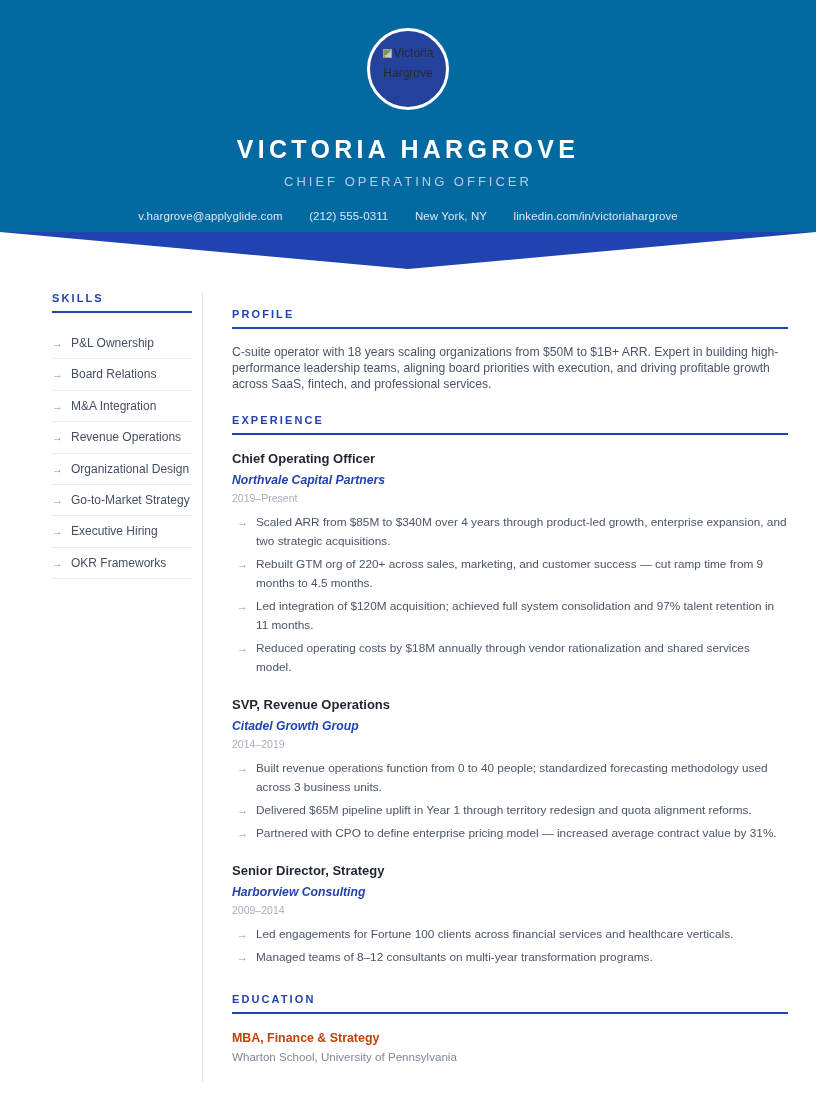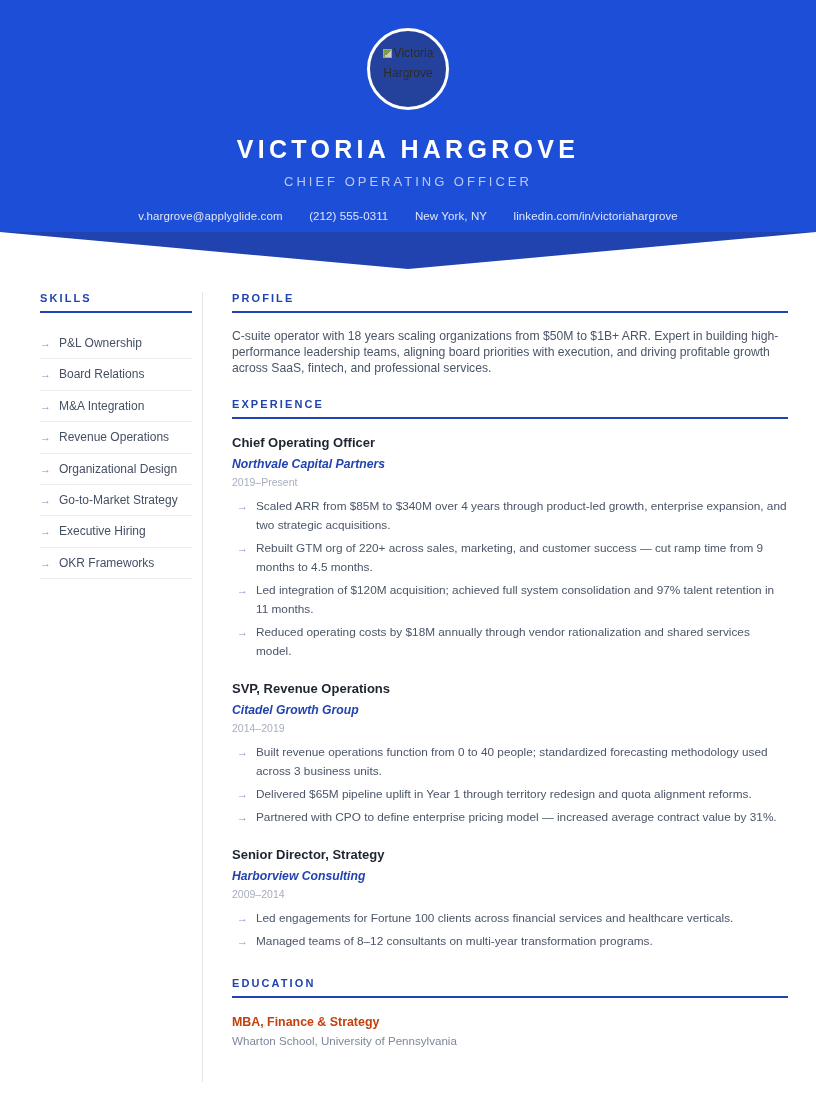--- a/index.html
+++ b/index.html
@@ -20,21 +20,21 @@
     width: 816px;
     height: 1100px;
     background: #ffffff;
   }
 
   
   .header {
     position: relative;
     width: 816px;
     height: 232px;
-    background: #1d4ed8;
+    background: #0369a1;
     text-align: center;
     box-sizing: border-box;
     padding-top: 28px;
   }
   .chevron {
     position: absolute;
     top: 232px;
     left: 0;
     width: 816px;
     height: 40px;
@@ -105,35 +105,36 @@
   .content {
     position: absolute;
     top: 292px;
     left: 0;
     width: 816px;
     display: flex;
     align-items: flex-start;
   }
   .sidebar {
     width: 202px;
-    padding-left: 40px;
+    padding-left: 52px;
     padding-right: 10px;
     box-sizing: border-box;
   }
   .divider-col {
     width: 1px;
     align-self: stretch;
     min-height: 790px;
     background: #e2e4e9;
   }
   .main {
     flex: 1;
     padding-left: 29px;
     padding-right: 28px;
     box-sizing: border-box;
+    margin-top: 16px;
   }
 
   
   .sec-head {
     font-size: 11px;
     font-weight: bold;
     letter-spacing: 2.1px;
     color: #2143b0;
     margin: 0 0 7px 0;
   }

